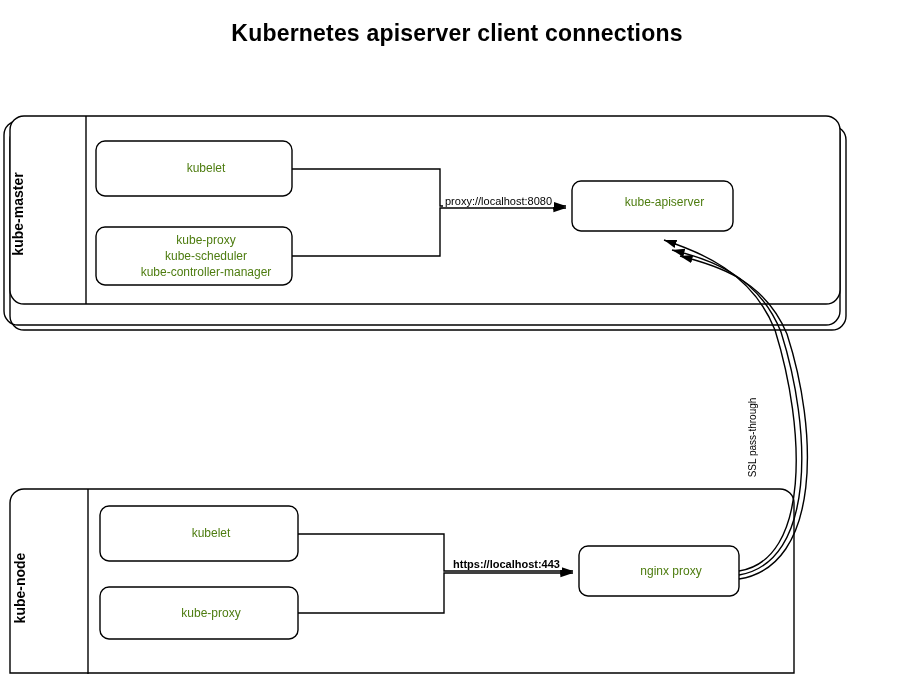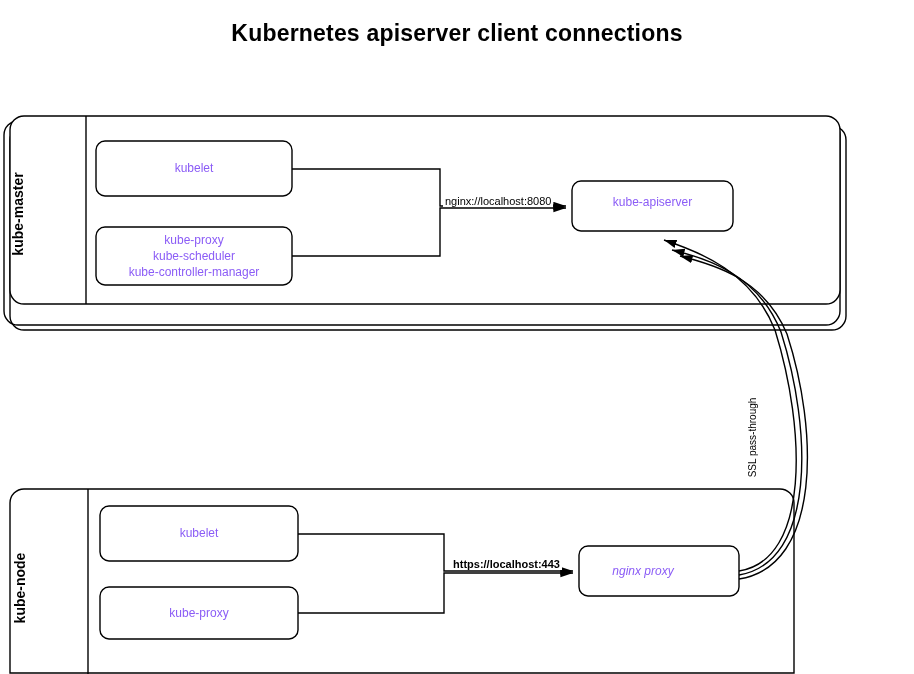--- a/index.html
+++ b/index.html
@@ -33,23 +33,24 @@
     width: 914px;
     height: 674px;
   }
   .box-label {
     position: absolute;
     display: flex;
     align-items: center;
     justify-content: center;
     text-align: center;
     font-size: 12px;
-    color: #8b5cf6;
+    color: #4d7c0f;
     line-height: 1.35;
     pointer-events: none;
+    margin-left: 12px;
   }
   .edge-label {
     position: absolute;
     font-size: 11px;
     color: #000000;
     background: #ffffff;
     padding: 0 2px;
     white-space: nowrap;
   }
   .vert-label {
@@ -138,25 +139,25 @@
   </div>
 
   <div class="box-label" style="left:100px; top:506px; width:198px; height:55px;">
     <span>kubelet</span>
   </div>
 
   <div class="box-label" style="left:100px; top:587px; width:198px; height:52px;">
     <span>kube-proxy</span>
   </div>
 
-  <div class="box-label" style="left:563px; top:546px; width:160px; height:50px;font-style:italic;">
+  <div class="box-label" style="left:579px; top:546px; width:160px; height:50px;">
     <span>nginx proxy</span>
   </div>
 
-  <div class="edge-label" style="left:443px; top:195px;">nginx://localhost:8080</div>
+  <div class="edge-label" style="left:443px; top:195px;">proxy://localhost:8080</div>
 
   <div class="edge-label" style="left:451px; top:558px;font-weight:bold;">https://localhost:443</div>
 
   <div class="vert-label small" style="left:752px; top:432px; width:120px; text-align:center; margin-left:-60px; transform: rotate(-90deg);">
     <span>SSL pass-through</span>
   </div>
 
 </div>
 
 </body></html>

